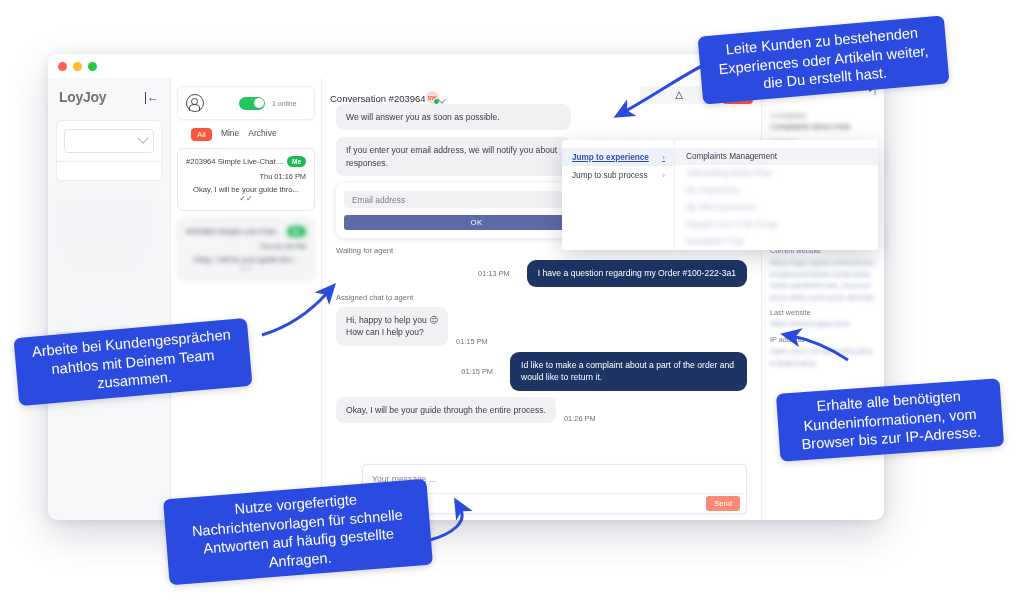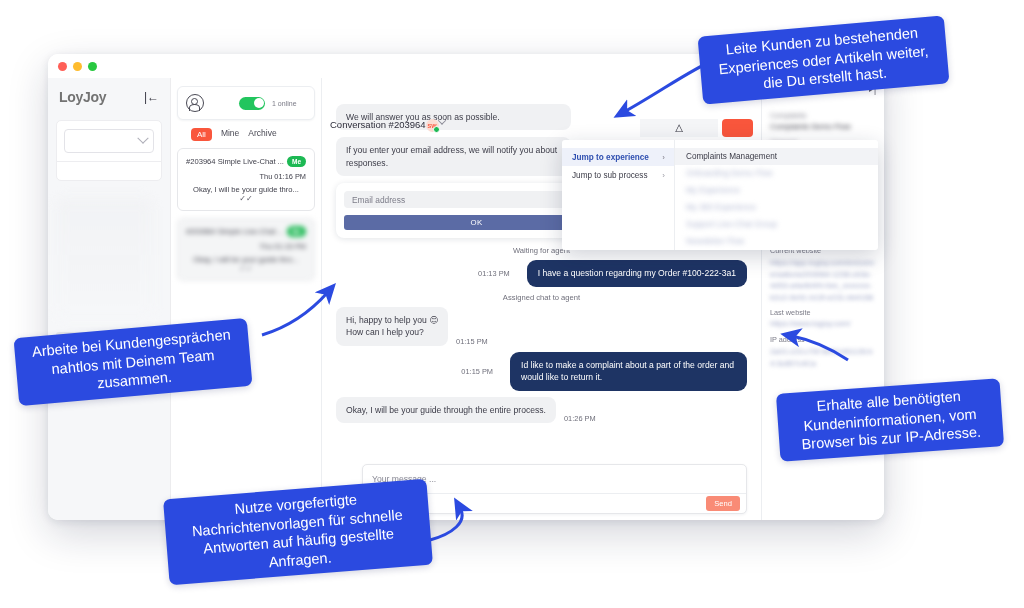--- a/index.html
+++ b/index.html
@@ -59,42 +59,42 @@
   .conv-row1{display:flex;align-items:center;justify-content:space-between;}
   .conv-title{font-size:7.6px;color:#41414c;white-space:nowrap;overflow:hidden;}
   .badge-me{background:#1db954;color:#fff;font-size:6.5px;font-weight:700;border-radius:7px;padding:2px 5px;}
   .conv-time{font-size:7.4px;color:#41414c;text-align:right;margin-top:5px;}
   .conv-row3{display:flex;align-items:center;justify-content:space-between;margin-top:4px;flex-direction:column;}
   .conv-snippet{font-size:7.6px;color:#41414c;white-space:nowrap;overflow:hidden;}
   .checks{font-size:8px;color:#5a5a66;}
 
   
   #chat-col{flex:1 1 auto;position:relative;background:#fff;display:flex;flex-direction:column;min-width:0;}
-  #chat-header{height:26px;display:flex;align-items:flex-start;padding:0 8px;position:relative;z-index:3;margin-top:41px;}
+  #chat-header{height:26px;display:flex;align-items:flex-end;padding:0 8px;position:relative;z-index:3;}
   #conv-title-main{font-size:9.5px;color:#2d2d3a;}
   #sw-avatar{width:13px;height:13px;border-radius:50%;background:#fbdcd3;position:relative;
              display:flex;align-items:center;justify-content:center;}
   #sw-avatar span{font-size:5.6px;font-weight:700;color:#f9563c;}
   #sw-dot{position:absolute;right:-1px;bottom:-1px;width:5px;height:5px;border-radius:50%;background:#1db954;border:1px solid #fff;}
   #sw-chev{width:5px;height:5px;border-right:1.1px solid #8b8b96;border-bottom:1.1px solid #8b8b96;transform:rotate(45deg) translate(-1px,-1px);}
   #header-tools{margin-left:auto;display:flex;align-items:center;gap:0;}
   .tool-btn{width:26px;height:18px;background:#f4f5f7;display:flex;align-items:center;justify-content:center;}
   .tool-btn.flow{background:#f4f5f7;}
   #flow-icon{font-size:10px;color:#2c2c38;line-height:1;}
   #orange-btn{width:31px;height:18px;background:#f9563c;border-radius:4px;margin-left:4px;}
 
   #chat-scroll{position:absolute;left:0;right:0;top:26px;bottom:0;overflow:hidden;padding:0 14px;}
   .bubble-bot{background:#f0f1f3;color:#3b3b47;border-radius:8px;padding:7px 10px;font-size:8.6px;
               max-width:215px;line-height:1.45;margin-bottom:7px;}
   .bubble-user{background:#1e3464;color:#fff;border-radius:9px;padding:7px 11px;font-size:8.6px;
                line-height:1.45;max-width:215px;}
   .row-user{display:flex;align-items:center;justify-content:flex-end;gap:17px;margin-bottom:6px;}
   .row-bot{display:flex;align-items:flex-end;gap:8px;margin-bottom:6px;}
   .stamp{font-size:7.4px;color:#6f6f7b;white-space:nowrap;}
-  .sys-note{text-align:center;font-size:7.6px;color:#6f6f7b;margin:4px 0 5px 0;}
+  .sys-note{text-align:left;font-size:7.6px;color:#6f6f7b;margin:4px 0 5px 0;}
   #email-card{background:#fff;border-radius:8px;box-shadow:0 1px 6px rgba(20,30,60,.12);
               padding:8px;margin-bottom:8px;width:265px;}
   #email-input{height:17px;background:#f0f1f3;border-radius:4px;display:flex;align-items:center;
                padding-left:8px;font-size:8.4px;color:#7d7d89;margin-bottom:7px;}
   #ok-btn{height:15px;background:#5b6ba5;border-radius:3px;color:#fff;font-size:7.8px;
           display:flex;align-items:center;justify-content:center;letter-spacing:.4px;}
   #composer{position:absolute;left:40px;right:14px;bottom:6px;background:#fff;border:1px solid #e6e7ea;
             border-radius:5px;box-shadow:0 1px 3px rgba(20,30,60,.06);}
   #composer-input{height:28px;display:flex;align-items:center;padding-left:9px;font-size:8.6px;color:#8b8b96;
                   border-bottom:1px solid #eceef1;}
@@ -115,21 +115,21 @@
   #info-blurtop{filter:blur(2.6px);}
   #info-top-row{height:26px;display:flex;align-items:center;justify-content:flex-end;}
   #collapse-right{font-size:8px;color:#56565f;}
 
   
   #jump-menu{position:absolute;left:562px;top:140px;width:316px;height:110px;background:#fff;
     box-shadow:0 6px 22px rgba(20,30,60,.20);border-radius:3px;display:flex;z-index:40;overflow:hidden;}
   #jump-left{width:112px;border-right:1px solid #eceef1;padding-top:8px;}
   .jump-item{height:18px;display:flex;align-items:center;justify-content:space-between;padding:0 9px 0 10px;
              font-size:8.2px;color:#3b3b47;}
-  .jump-item.active{background:#eef1fa;color:#2f4fb0;font-weight:600;}
+  .jump-item.active{background:#eef1fa;color:#2f4fb0;font-weight:600;text-decoration:underline;}
   .jump-arrow{font-size:8px;color:#9a9aa4;}
   #jump-right{flex:1;padding-top:8px;}
   .jump-opt{height:17px;display:flex;align-items:center;padding-left:11px;font-size:8.2px;color:#3b3b47;}
   .jump-opt.first{background:#f2f3f6;}
   .jump-opt.blurred{filter:blur(2.4px);color:#b6bcd4;}
 
   
   .callout{position:absolute;background:#2b4ae0;color:#fff;border-radius:7px;
     padding:6px 11px;font-size:14.5px;line-height:1.28;font-weight:500;text-align:center;z-index:60;
     box-shadow:0 2px 7px rgba(20,30,90,.18);}

